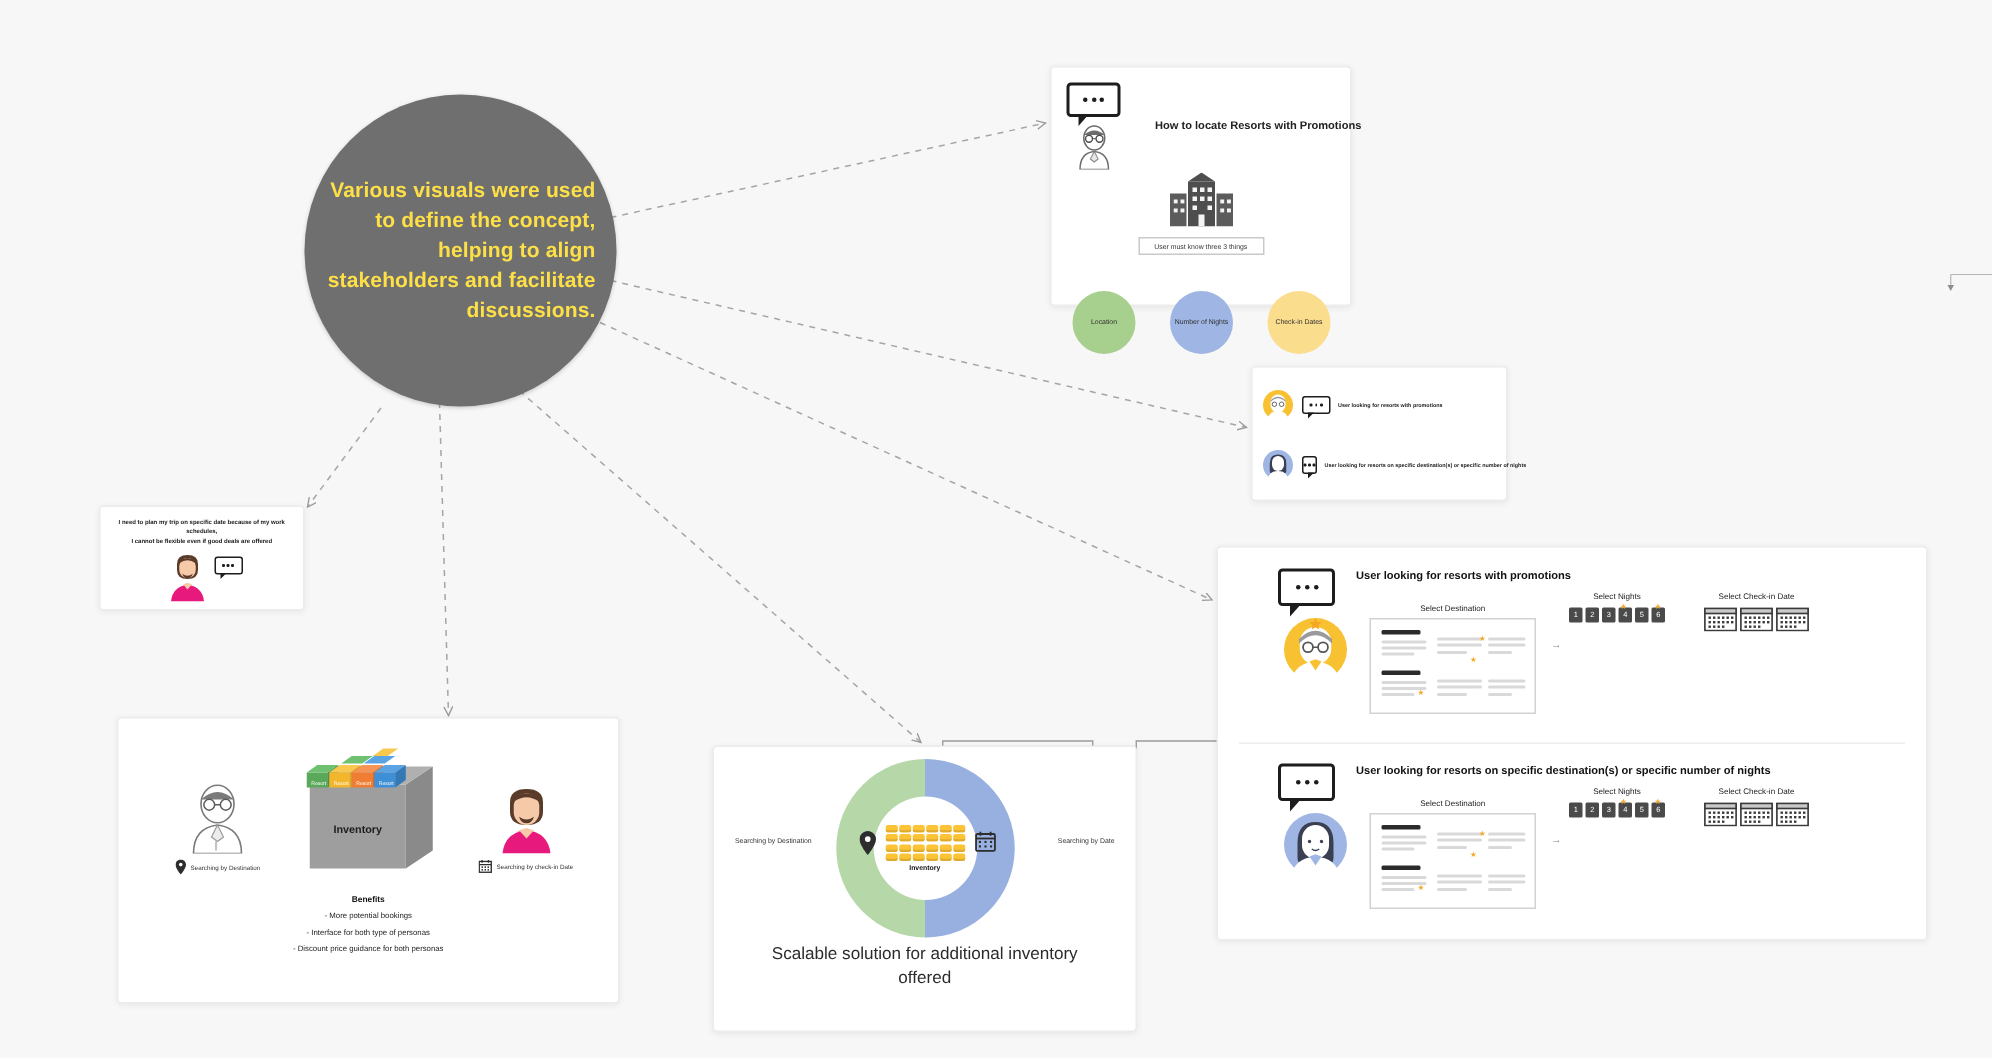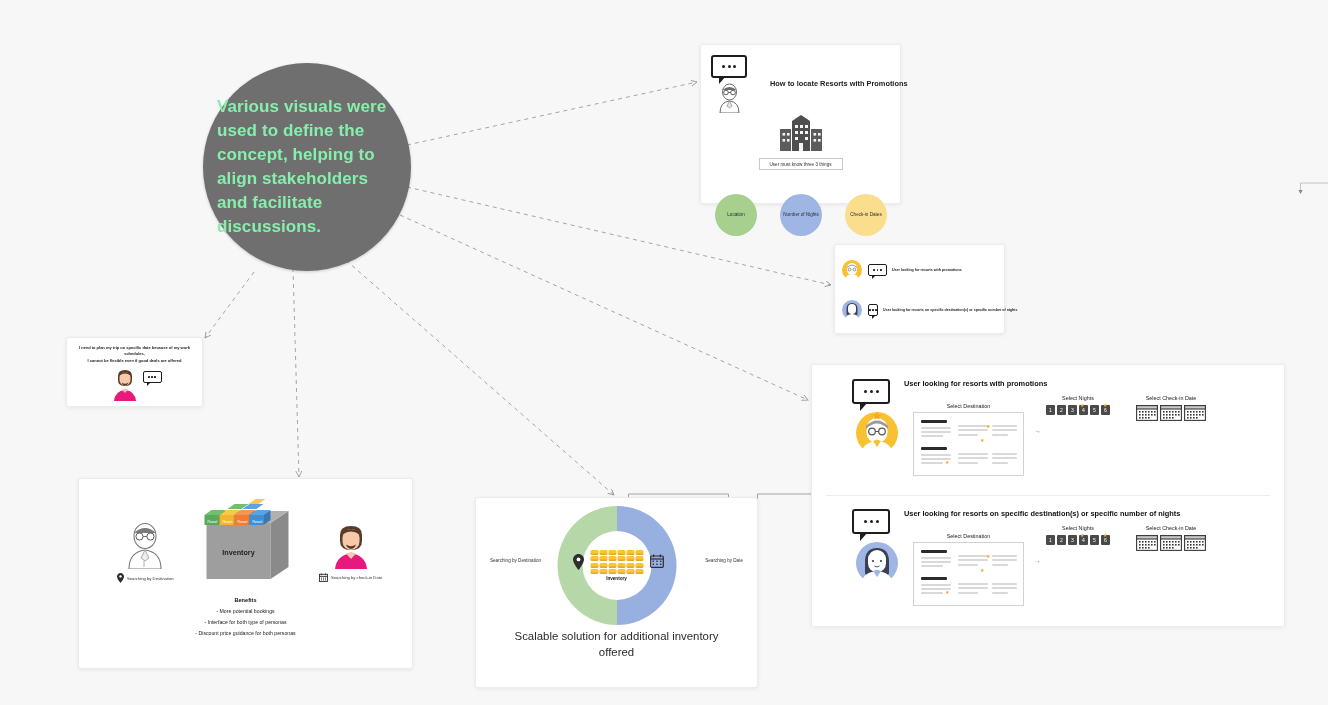--- a/index.html
+++ b/index.html
@@ -16,22 +16,22 @@
 
   
   .hub{
     position:absolute;left:203px;top:63px;width:208px;height:208px;
     border-radius:50%;
     background:#6f6f6f;
     display:flex;align-items:center;justify-content:center;
     box-shadow:0 1px 3px rgba(0,0,0,.18);
   }
   .hub-text{
-    color:#86efac;font-size:17px;font-weight:bold;line-height:1.42;
-    text-align:left;width:180px;letter-spacing:.1px;
+    color:#fde047;font-size:14px;font-weight:bold;line-height:1.42;
+    text-align:right;width:180px;letter-spacing:.1px;
   }
 
   
   .card{
     position:absolute;background:#fff;border:1px solid #ececec;
     border-radius:3px;box-shadow:0 1px 4px rgba(0,0,0,.07);
   }
 
   
   #cardA{left:700px;top:44px;width:199px;height:158px;}

